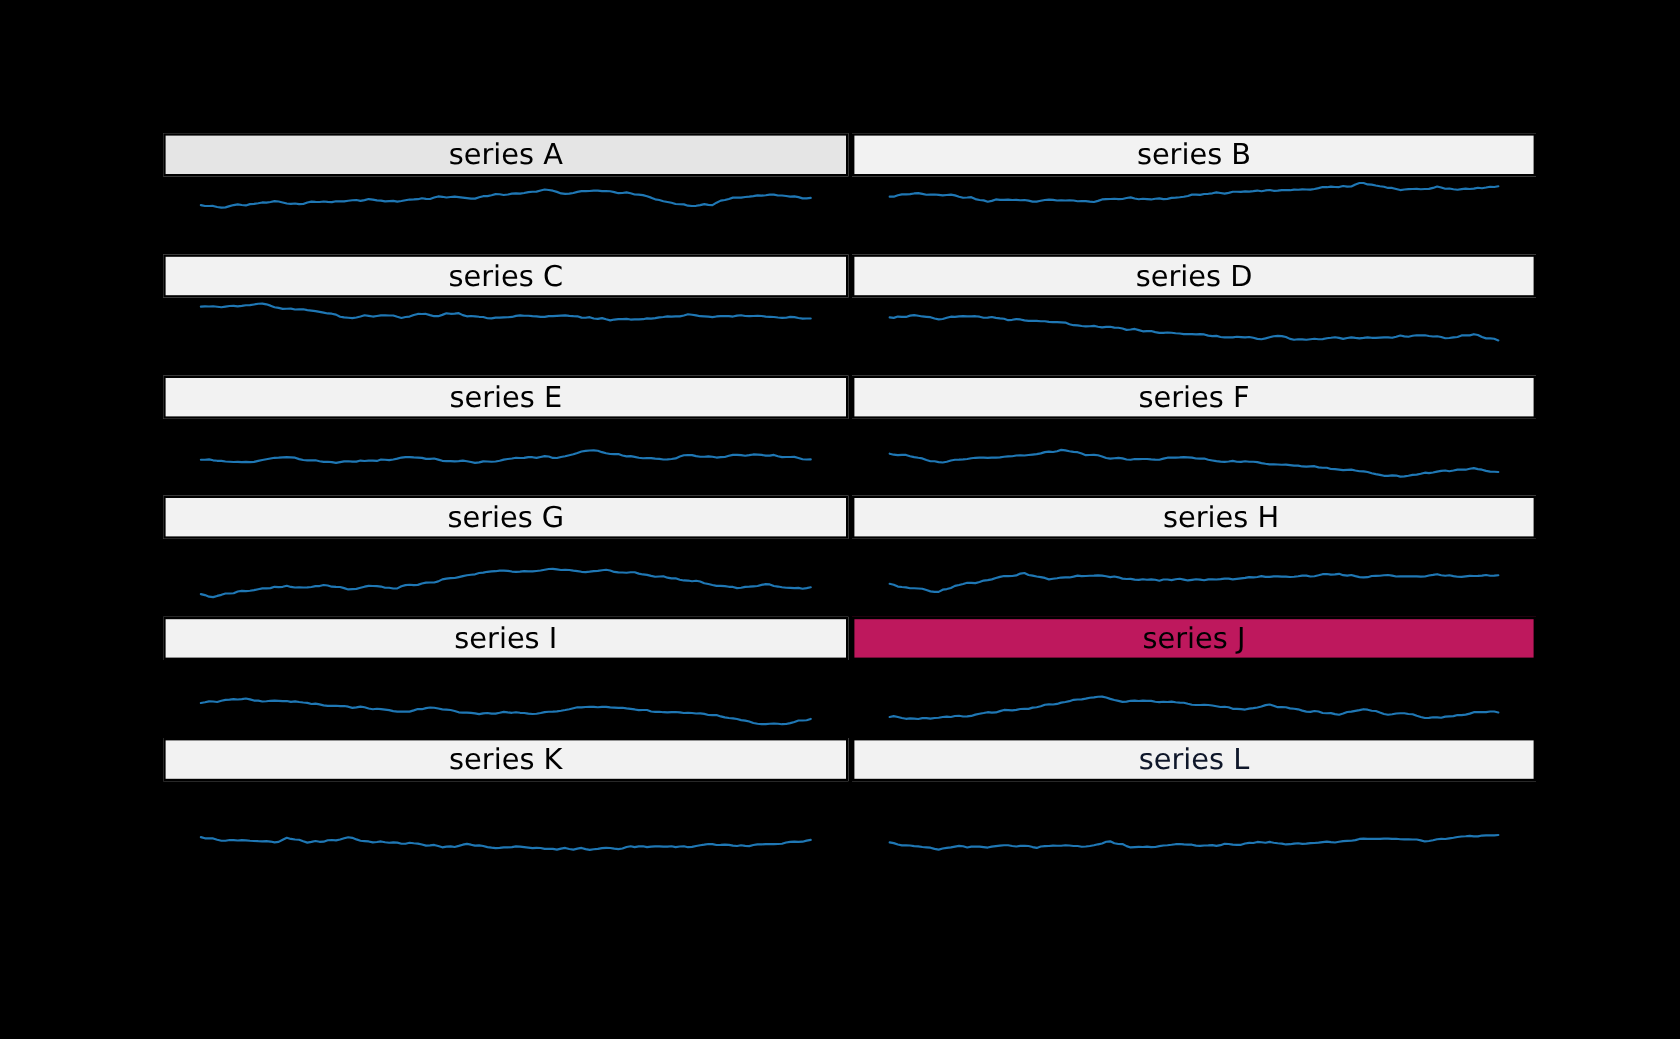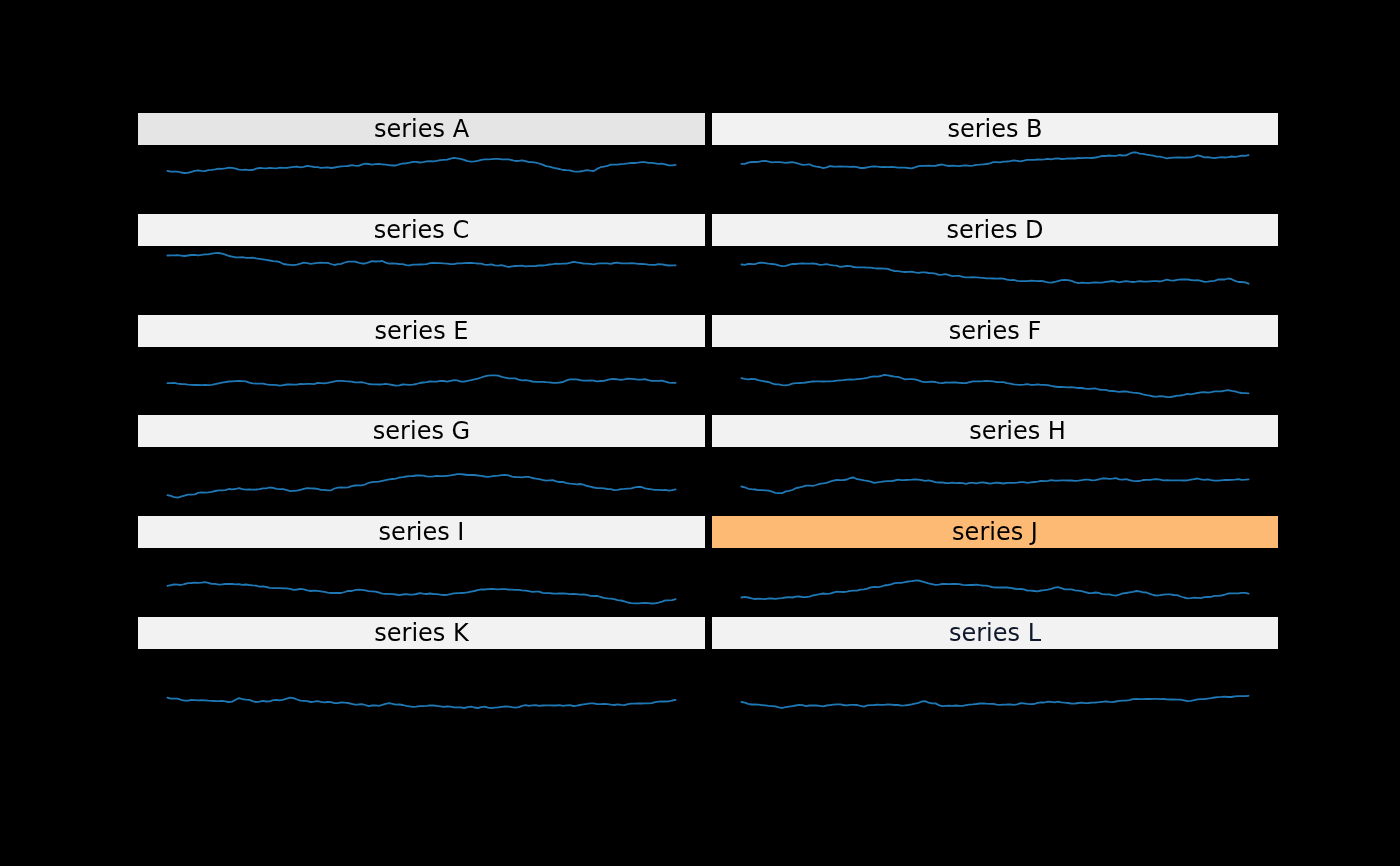--- a/index.html
+++ b/index.html
@@ -100,21 +100,21 @@
     </div>
     <div class="panel" style="left: 136px; top: 514px; width: 571px; height: 102px;">
       <div class="strip" style="width: 571px; height: 36px; background: rgb(242, 242, 242); border-color: rgb(0, 0, 0); text-align: center;">
         <span style="color: rgb(0, 0, 0);">series I</span>
       </div>
       <svg class="plot" width="571" height="66" viewBox="0 0 571 66" style="top: 36px;">
         <path d="M31.4 35.8 L34.8 35.2 L38.2 34.5 L41.6 34.6 L45.0 35.0 L48.5 34.0 L51.9 33.2 L55.3 33.0 L58.7 32.6 L62.1 32.9 L65.5 32.6 L68.9 32.1 L72.3 32.8 L75.7 33.8 L79.2 33.9 L82.6 34.6 L86.0 34.4 L89.4 34.0 L92.8 33.8 L96.2 34.0 L99.6 34.3 L103.0 34.2 L106.4 34.9 L109.9 34.5 L113.3 35.0 L116.7 35.4 L120.1 35.7 L123.5 36.7 L126.9 36.4 L130.3 37.0 L133.7 37.8 L137.1 38.2 L140.5 38.2 L144.0 38.1 L147.4 38.4 L150.8 38.3 L154.2 38.9 L157.6 39.9 L161.0 39.5 L164.4 38.9 L167.8 39.4 L171.2 40.4 L174.7 41.0 L178.1 40.6 L181.5 40.9 L184.9 41.3 L188.3 41.8 L191.7 42.6 L195.1 43.0 L198.5 43.0 L201.9 43.0 L205.3 43.0 L208.8 42.0 L212.2 40.9 L215.6 41.0 L219.0 40.1 L222.4 39.6 L225.8 39.8 L229.2 40.4 L232.6 41.1 L236.0 41.4 L239.5 41.7 L242.9 42.5 L246.3 43.6 L249.7 43.9 L253.1 43.8 L256.5 44.1 L259.9 44.5 L263.3 45.1 L266.7 44.5 L270.2 44.2 L273.6 44.7 L277.0 44.7 L280.4 44.0 L283.8 43.2 L287.2 43.7 L290.6 44.0 L294.0 43.5 L297.4 44.0 L300.8 44.2 L304.3 44.7 L307.7 45.0 L311.1 44.8 L314.5 44.2 L317.9 43.4 L321.3 43.1 L324.7 43.0 L328.1 42.8 L331.5 42.3 L335.0 41.7 L338.4 41.0 L341.8 40.2 L345.2 39.4 L348.6 39.5 L352.0 39.2 L355.4 39.0 L358.8 39.1 L362.2 39.4 L365.7 39.1 L369.1 39.1 L372.5 39.5 L375.9 39.7 L379.3 39.9 L382.7 39.8 L386.1 40.3 L389.5 40.7 L392.9 41.2 L396.3 41.8 L399.8 41.7 L403.2 41.7 L406.6 42.9 L410.0 43.2 L413.4 43.1 L416.8 43.5 L420.2 43.7 L423.6 43.5 L427.0 43.3 L430.5 43.7 L433.9 44.2 L437.3 44.0 L440.7 44.2 L444.1 44.6 L447.5 44.5 L450.9 44.9 L454.3 45.8 L457.7 46.0 L461.1 45.8 L464.6 47.0 L468.0 47.8 L471.4 48.3 L474.8 48.7 L478.2 49.2 L481.6 50.1 L485.0 50.5 L488.4 51.3 L491.8 52.5 L495.3 53.1 L498.7 53.4 L502.1 53.4 L505.5 53.1 L508.9 52.9 L512.3 53.1 L515.7 53.5 L519.1 53.3 L522.5 52.6 L526.0 51.6 L529.4 50.4 L532.8 50.4 L536.2 50.2 L539.6 49.1" fill="none" stroke="#1f77b4" stroke-width="1.8" stroke-linejoin="round" stroke-linecap="round"></path>
       </svg>
     </div>
     <div class="panel" style="left: 710px; top: 514px; width: 570px; height: 102px;">
-      <div class="strip" style="width: 570px; height: 36px; background: #fdba74; border-color: rgb(0, 0, 0);">
+      <div class="strip" style="width: 570px; height: 36px; background: #be185d; border-color: rgb(0, 0, 0);">
         <span style="color: rgb(0, 0, 0);">series J</span>
       </div>
       <svg class="plot" width="570" height="66" viewBox="0 0 570 66" style="top: 36px;">
         <path d="M31.4 47.5 L34.8 46.8 L38.2 47.5 L41.6 48.3 L45.0 49.0 L48.4 48.7 L51.8 48.8 L55.2 49.2 L58.6 48.4 L62.0 48.5 L65.4 48.8 L68.8 48.3 L72.2 48.1 L75.6 47.5 L79.0 47.2 L82.4 47.5 L85.8 46.7 L89.2 46.5 L92.6 47.1 L96.0 47.0 L99.4 46.6 L102.8 45.5 L106.3 44.8 L109.7 44.2 L113.1 43.5 L116.5 43.8 L119.9 43.7 L123.3 42.6 L126.7 41.6 L130.1 41.8 L133.5 42.0 L136.9 41.6 L140.3 40.8 L143.7 40.7 L147.1 40.7 L150.5 39.7 L153.9 39.4 L157.3 38.6 L160.7 37.3 L164.1 37.0 L167.5 37.1 L170.9 36.6 L174.3 35.5 L177.8 35.0 L181.2 34.3 L184.6 33.2 L188.0 32.9 L191.4 32.8 L194.8 32.2 L198.2 31.5 L201.6 31.1 L205.0 30.6 L208.4 30.5 L211.8 31.3 L215.2 32.4 L218.6 33.3 L222.0 34.1 L225.4 34.9 L228.8 34.7 L232.2 34.0 L235.6 33.9 L239.0 34.2 L242.4 33.9 L245.8 34.0 L249.3 34.1 L252.7 34.8 L256.1 35.1 L259.5 34.8 L262.9 35.0 L266.3 34.7 L269.7 35.2 L273.1 35.5 L276.5 35.6 L279.9 36.5 L283.3 37.3 L286.7 37.5 L290.1 37.5 L293.5 37.4 L296.9 37.5 L300.3 37.9 L303.7 38.5 L307.1 39.2 L310.5 39.0 L313.9 39.4 L317.3 40.7 L320.7 40.7 L324.2 41.0 L327.6 41.3 L331.0 40.5 L334.4 40.1 L337.8 39.6 L341.2 38.8 L344.6 37.6 L348.0 37.1 L351.4 38.1 L354.8 39.3 L358.2 39.3 L361.6 39.4 L365.0 40.3 L368.4 40.6 L371.8 41.1 L375.2 42.2 L378.6 43.0 L382.0 43.2 L385.4 42.5 L388.8 42.9 L392.2 44.2 L395.7 44.4 L399.1 44.3 L402.5 45.1 L405.9 45.6 L409.3 44.6 L412.7 43.3 L416.1 43.0 L419.5 42.4 L422.9 41.8 L426.3 41.0 L429.7 41.4 L433.1 42.3 L436.5 42.5 L439.9 43.8 L443.3 45.0 L446.7 45.6 L450.1 45.2 L453.5 44.6 L456.9 44.4 L460.3 44.4 L463.7 45.0 L467.2 45.2 L470.6 46.5 L474.0 47.5 L477.4 48.3 L480.8 48.2 L484.2 47.7 L487.6 47.8 L491.0 48.1 L494.4 47.2 L497.8 47.0 L501.2 46.8 L504.6 45.9 L508.0 45.9 L511.4 45.5 L514.8 44.7 L518.2 43.5 L521.6 43.4 L525.0 43.4 L528.4 43.4 L531.8 42.9 L535.2 42.9 L538.6 43.7" fill="none" stroke="#1f77b4" stroke-width="1.8" stroke-linejoin="round" stroke-linecap="round"></path>
       </svg>
     </div>
     <div class="panel" style="left: 136px; top: 615px; width: 571px; height: 102px;">
       <div class="strip" style="width: 571px; height: 36px; background: rgb(242, 242, 242); border-color: rgb(0, 0, 0);">
         <span style="color: rgb(0, 0, 0); text-align: center;">series K</span>
       </div>

